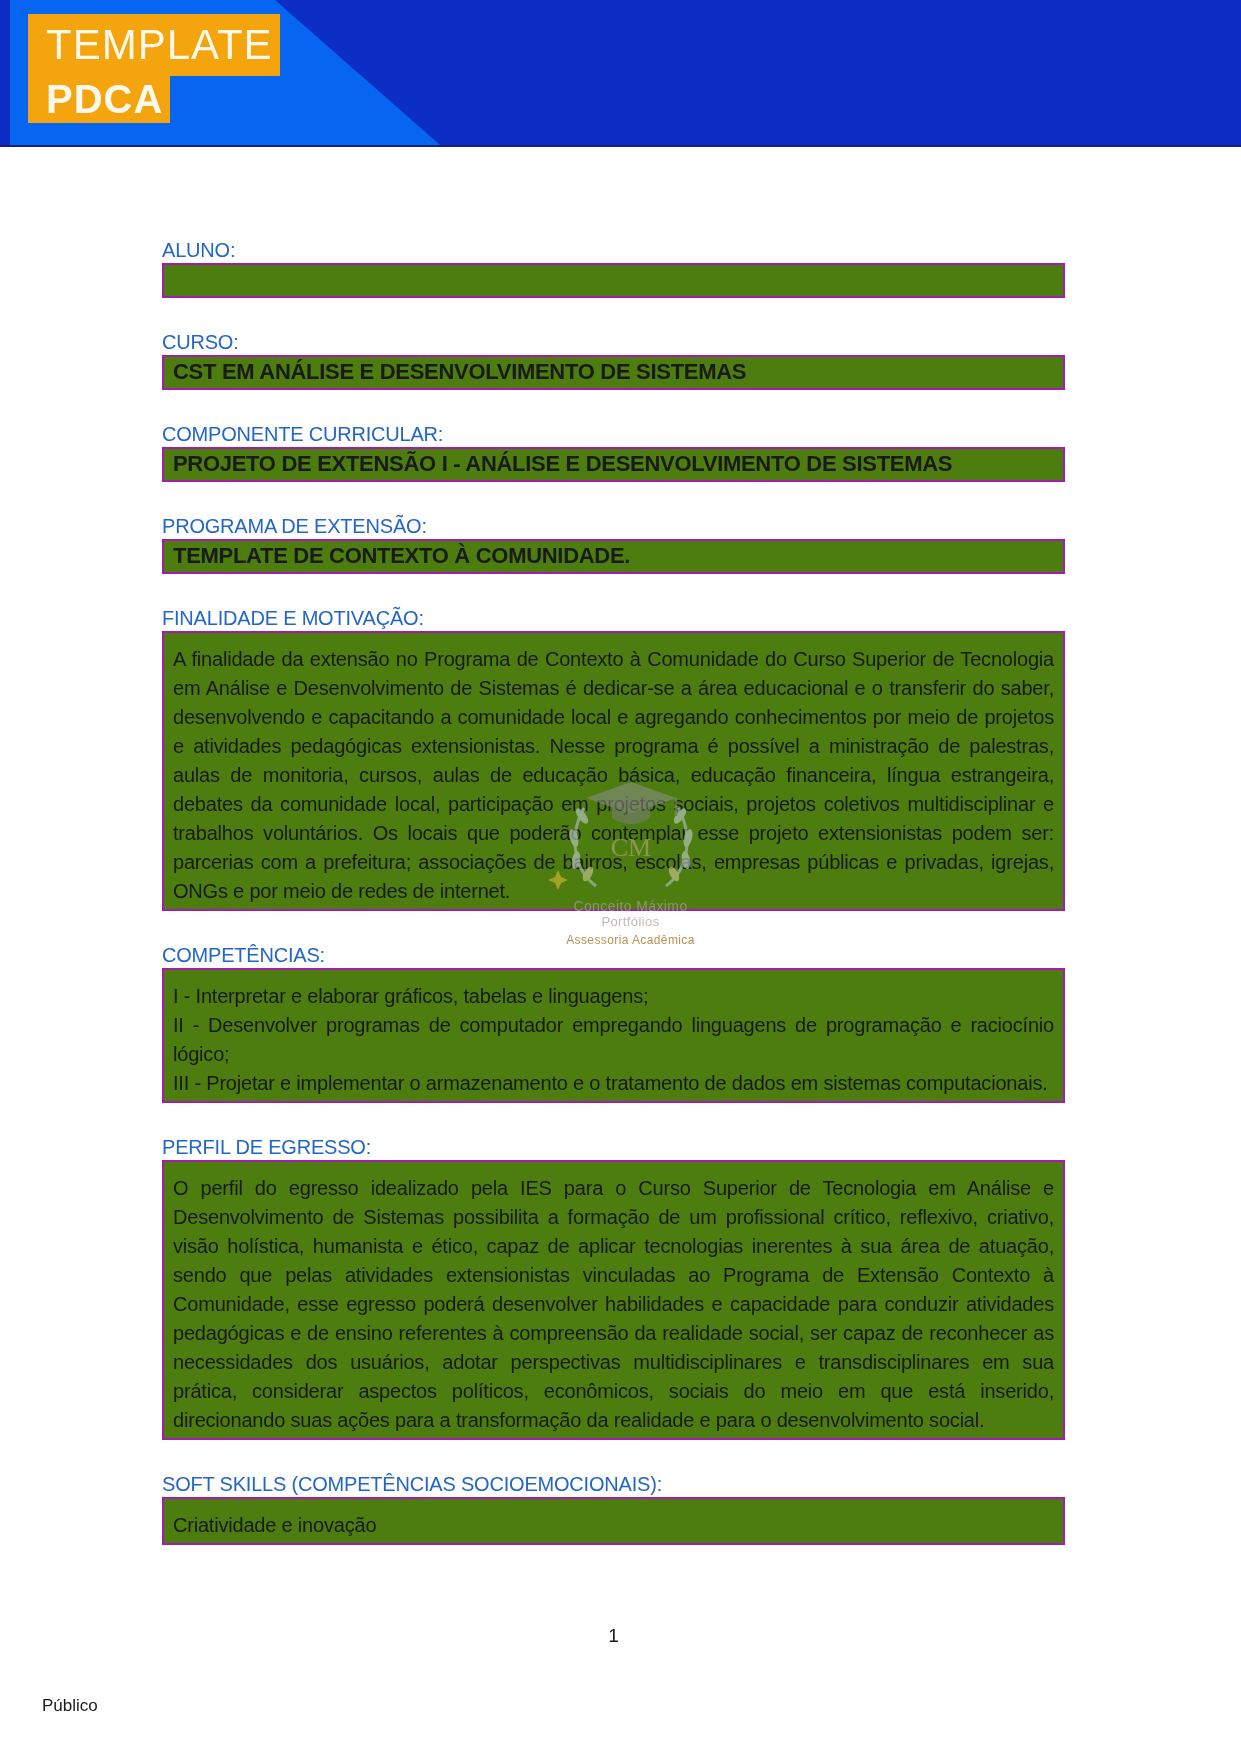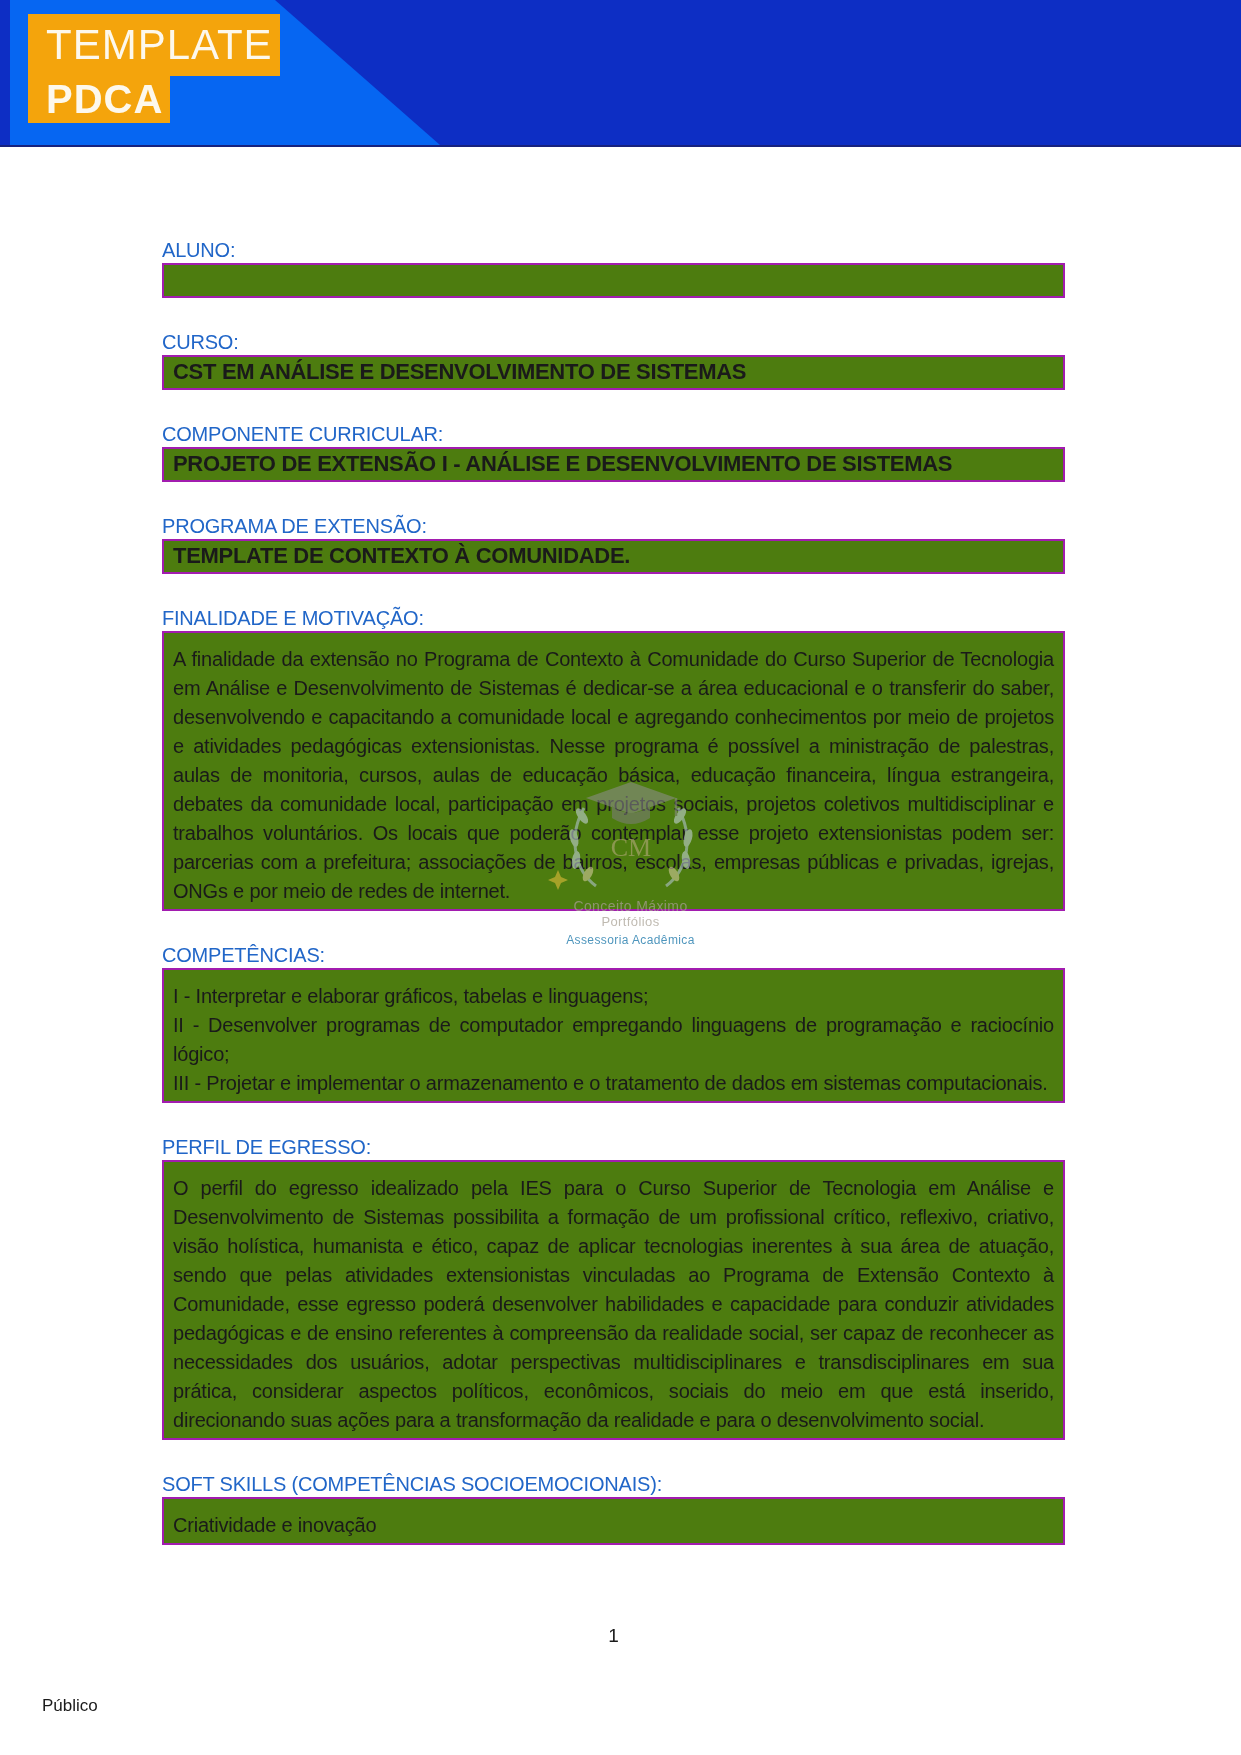--- a/index.html
+++ b/index.html
@@ -94,21 +94,21 @@
     left: 528px;
     top: 778px;
     width: 205px;
     text-align: center;
     pointer-events: none;
     z-index: 5;
   }
   .watermark svg { display: block; margin: 0 auto; opacity: 0.55; }
   .wm-line1 { font-size: 14px; color: #a59d90; opacity: 0.75; letter-spacing: 0.4px; margin-top: 2px; }
   .wm-line2 { font-size: 13px; color: #a59d90; opacity: 0.7; letter-spacing: 0.4px; }
-  .wm-line3 { font-size: 12px; color: #0369a1; opacity: 0.7; letter-spacing: 0.4px; margin-top: 4px; }
+  .wm-line3 { font-size: 12px; color: #a16207; opacity: 0.7; letter-spacing: 0.4px; margin-top: 4px; }
 
   
   .page-number {
     position: absolute;
     left: 162px;
     width: 903px;
     top: 1625px;
     text-align: center;
     font-size: 19px;
     color: #1a1a1a;

